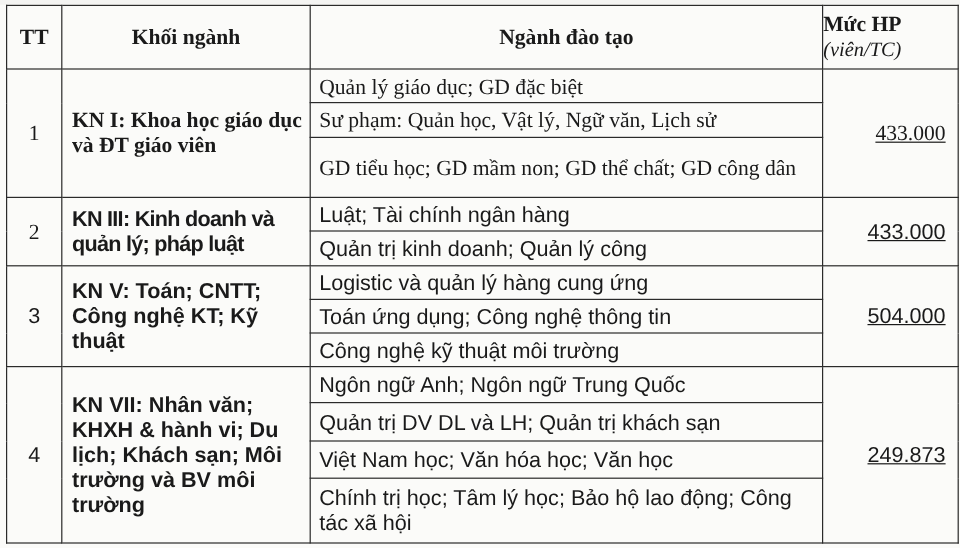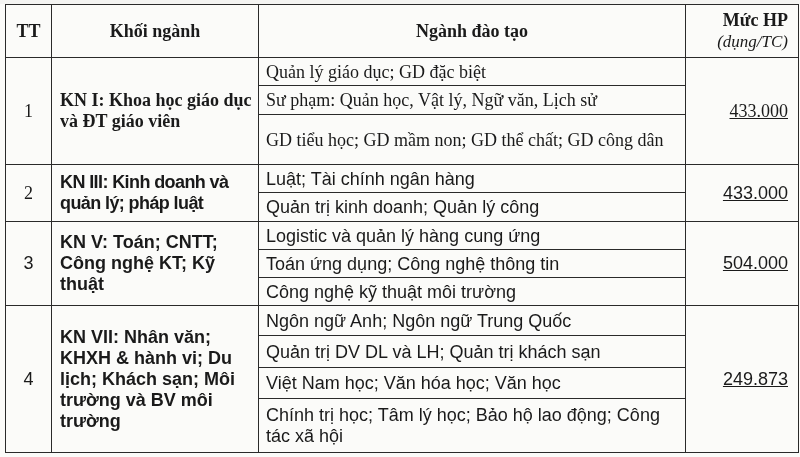--- a/index.html
+++ b/index.html
@@ -21,21 +21,21 @@
     border-radius:29px;
   }
   td, th {
     border:1.5px solid #2a2a2a;
     padding:0;
     font-size:18px;
     line-height:21px;
   }
   th { font-weight:bold; height:52px; text-align:center; vertical-align:middle; }
   th .sub { display:block; font-style:italic; font-weight:normal; font-size:17px; }
-  th.fee { text-align:right; padding-right:10px; line-height:22px; }
+  th.fee { text-align:left; padding-right:10px; line-height:22px; }
   td.tt { text-align:center; vertical-align:middle; }
   td.group { vertical-align:middle; padding:0 6px 0 8px;font-weight:bold; }
   td.major { padding:3px 6px 2px 7px; vertical-align:middle;margin-left:40px; }
   td.fee { text-align:right; vertical-align:middle; padding-right:10px;text-decoration:underline; }
   .cond { font-family:"Liberation Sans", "DejaVu Sans", sans-serif; font-stretch:condensed; }
   .narrow { letter-spacing:-0.6px; }
 </style>
 </head>
 <body>
 
@@ -48,21 +48,21 @@
     <col style="width:427px">
     <col style="width:113px">
   </colgroup>
   <thead>
     <tr>
       <th>TT</th>
       <th>Khối ngành</th>
       <th>Ngành đào tạo</th>
       <th class="fee">
         <span>Mức HP</span>
-        <span class="sub">(dụng/TC)</span>
+        <span class="sub">(viên/TC)</span>
       </th>
     </tr>
   </thead>
   <tbody>
 
     <tr>
       <td class="tt" rowspan="3">1</td>
       <td class="group" rowspan="3">KN I: Khoa học giáo dục và ĐT giáo viên</td>
       <td class="major" style="height:22px">Quản lý giáo dục; GD đặc biệt</td>
       <td class="fee" rowspan="3">433.000</td>

